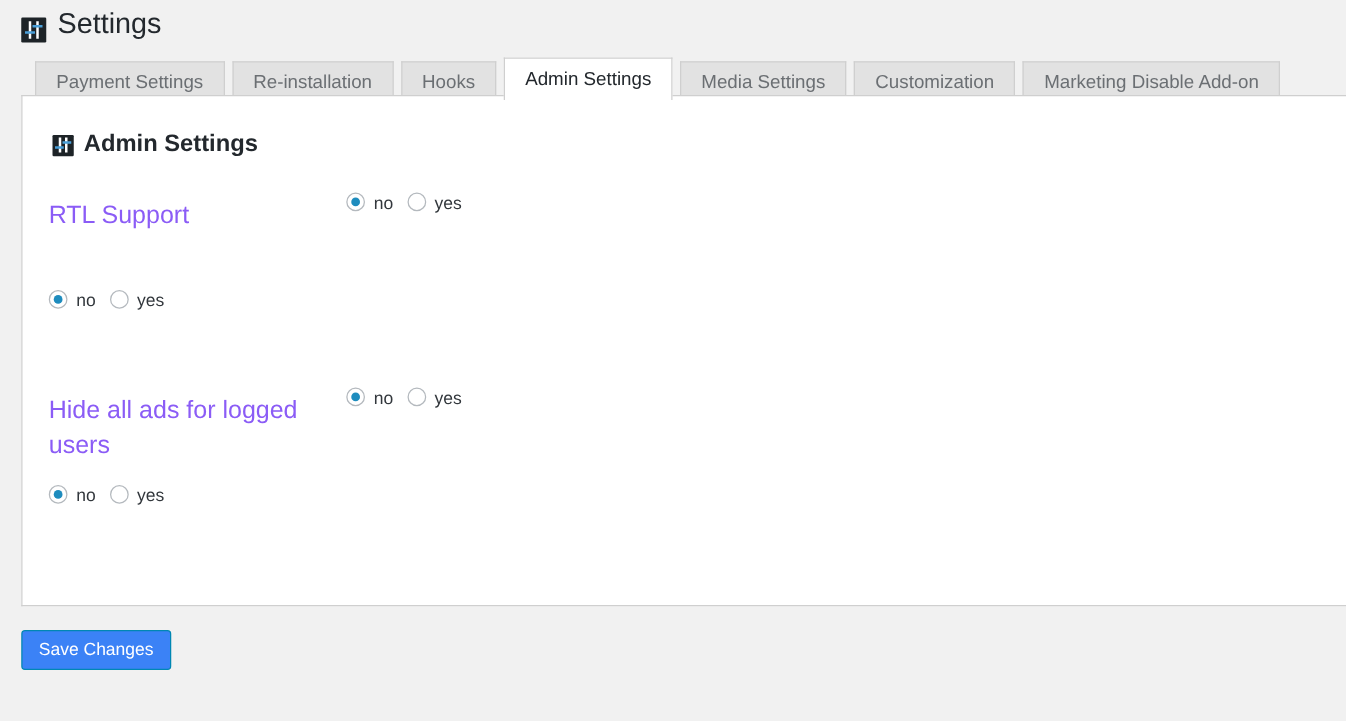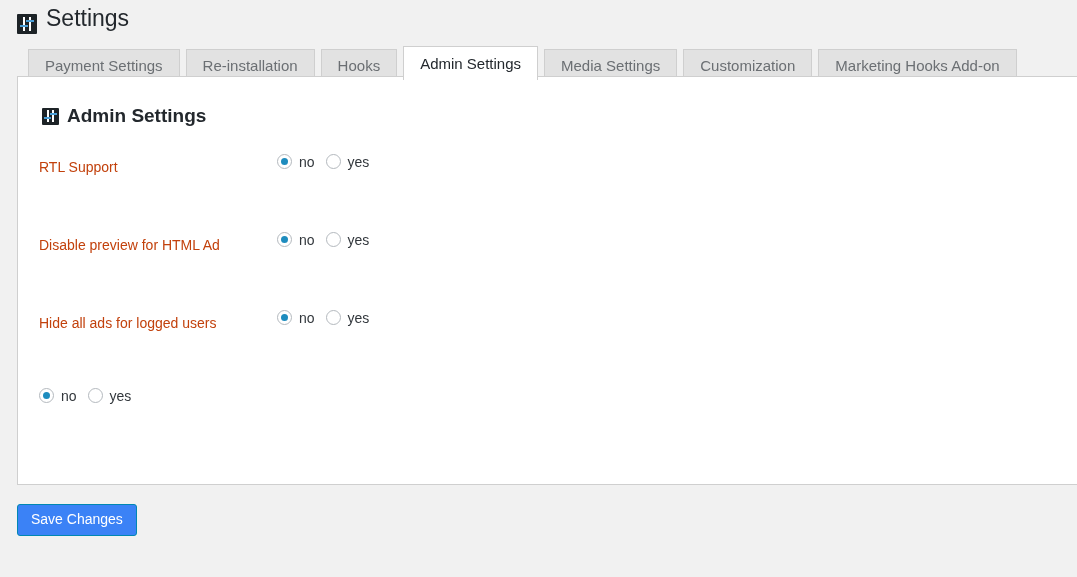--- a/index.html
+++ b/index.html
@@ -125,22 +125,22 @@
     padding-left: 21px;
   }
   .form-row {
     display: flex;
     align-items: flex-start;
     min-height: 78px;
   }
   .row-label {
     width: 238px;
     flex: 0 0 238px;
-    font-size: 14px;
-    color: #c2410c;
+    font-size: 20px;
+    color: #8b5cf6;
     padding-top: 5px;
     line-height: 1.4;
   }
   .row-options {
     display: flex;
     flex-direction: row;
     gap: 11px;
     padding-top: 1px;
   }
   .opt {
@@ -201,21 +201,21 @@
   <span class="sliders-icon">
     <i class="v1"></i>
       <i class="v2"></i>
       <i class="h1"></i>
       <i class="h2"></i>
   </span>
   <span class="title">Settings</span>
 </div>
 
 <div class="tab-strip">
-  <div class="tab">Payment Settings</div><div class="tab">Re-installation</div><div class="tab">Hooks</div><div class="tab active">Admin Settings</div><div class="tab">Media Settings</div><div class="tab">Customization</div><div class="tab">Marketing Hooks Add-on</div>
+  <div class="tab">Payment Settings</div><div class="tab">Re-installation</div><div class="tab">Hooks</div><div class="tab active">Admin Settings</div><div class="tab">Media Settings</div><div class="tab">Customization</div><div class="tab">Marketing Disable Add-on</div>
 </div>
 
 <div class="panel">
 
   <div class="panel-heading">
     <span class="sliders-icon small">
       <i class="v1"></i>
         <i class="v2"></i>
         <i class="h1"></i>
         <i class="h2"></i>
@@ -233,21 +233,20 @@
           <span class="opt-label">no</span>
         </label>
         <label class="opt">
           <span class="radio"></span>
           <span class="opt-label">yes</span>
         </label>
       </div>
     </div>
 
     <div class="form-row">
-      <div class="row-label">Disable preview for HTML Ad</div>
       <div class="row-options">
         <label class="opt">
           <span class="radio checked"></span>
           <span class="opt-label">no</span>
         </label>
         <label class="opt">
           <span class="radio"></span>
           <span class="opt-label">yes</span>
         </label>
       </div>

